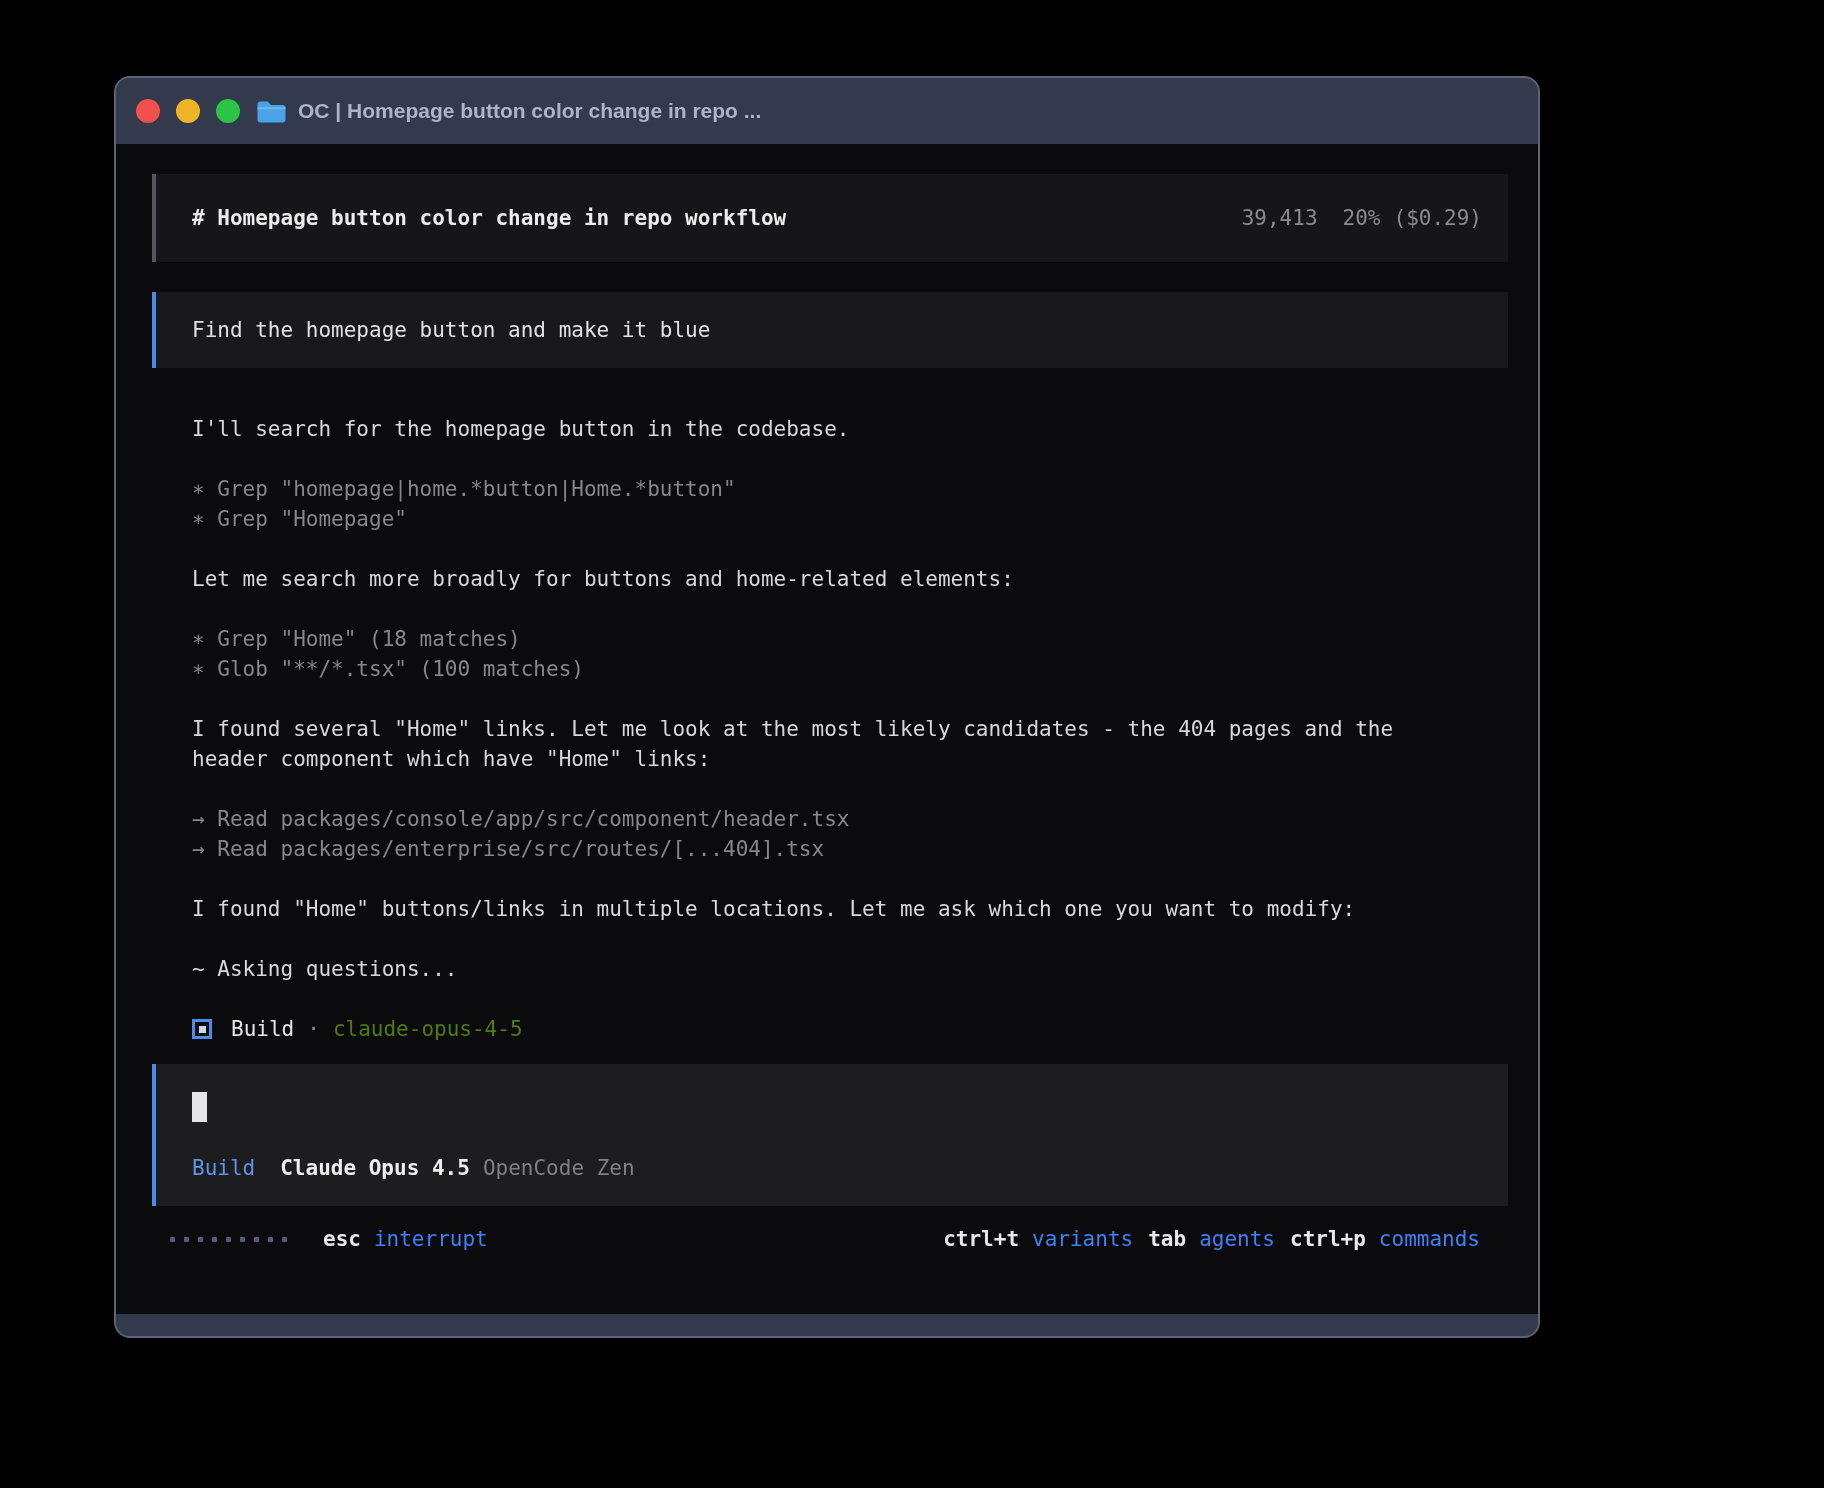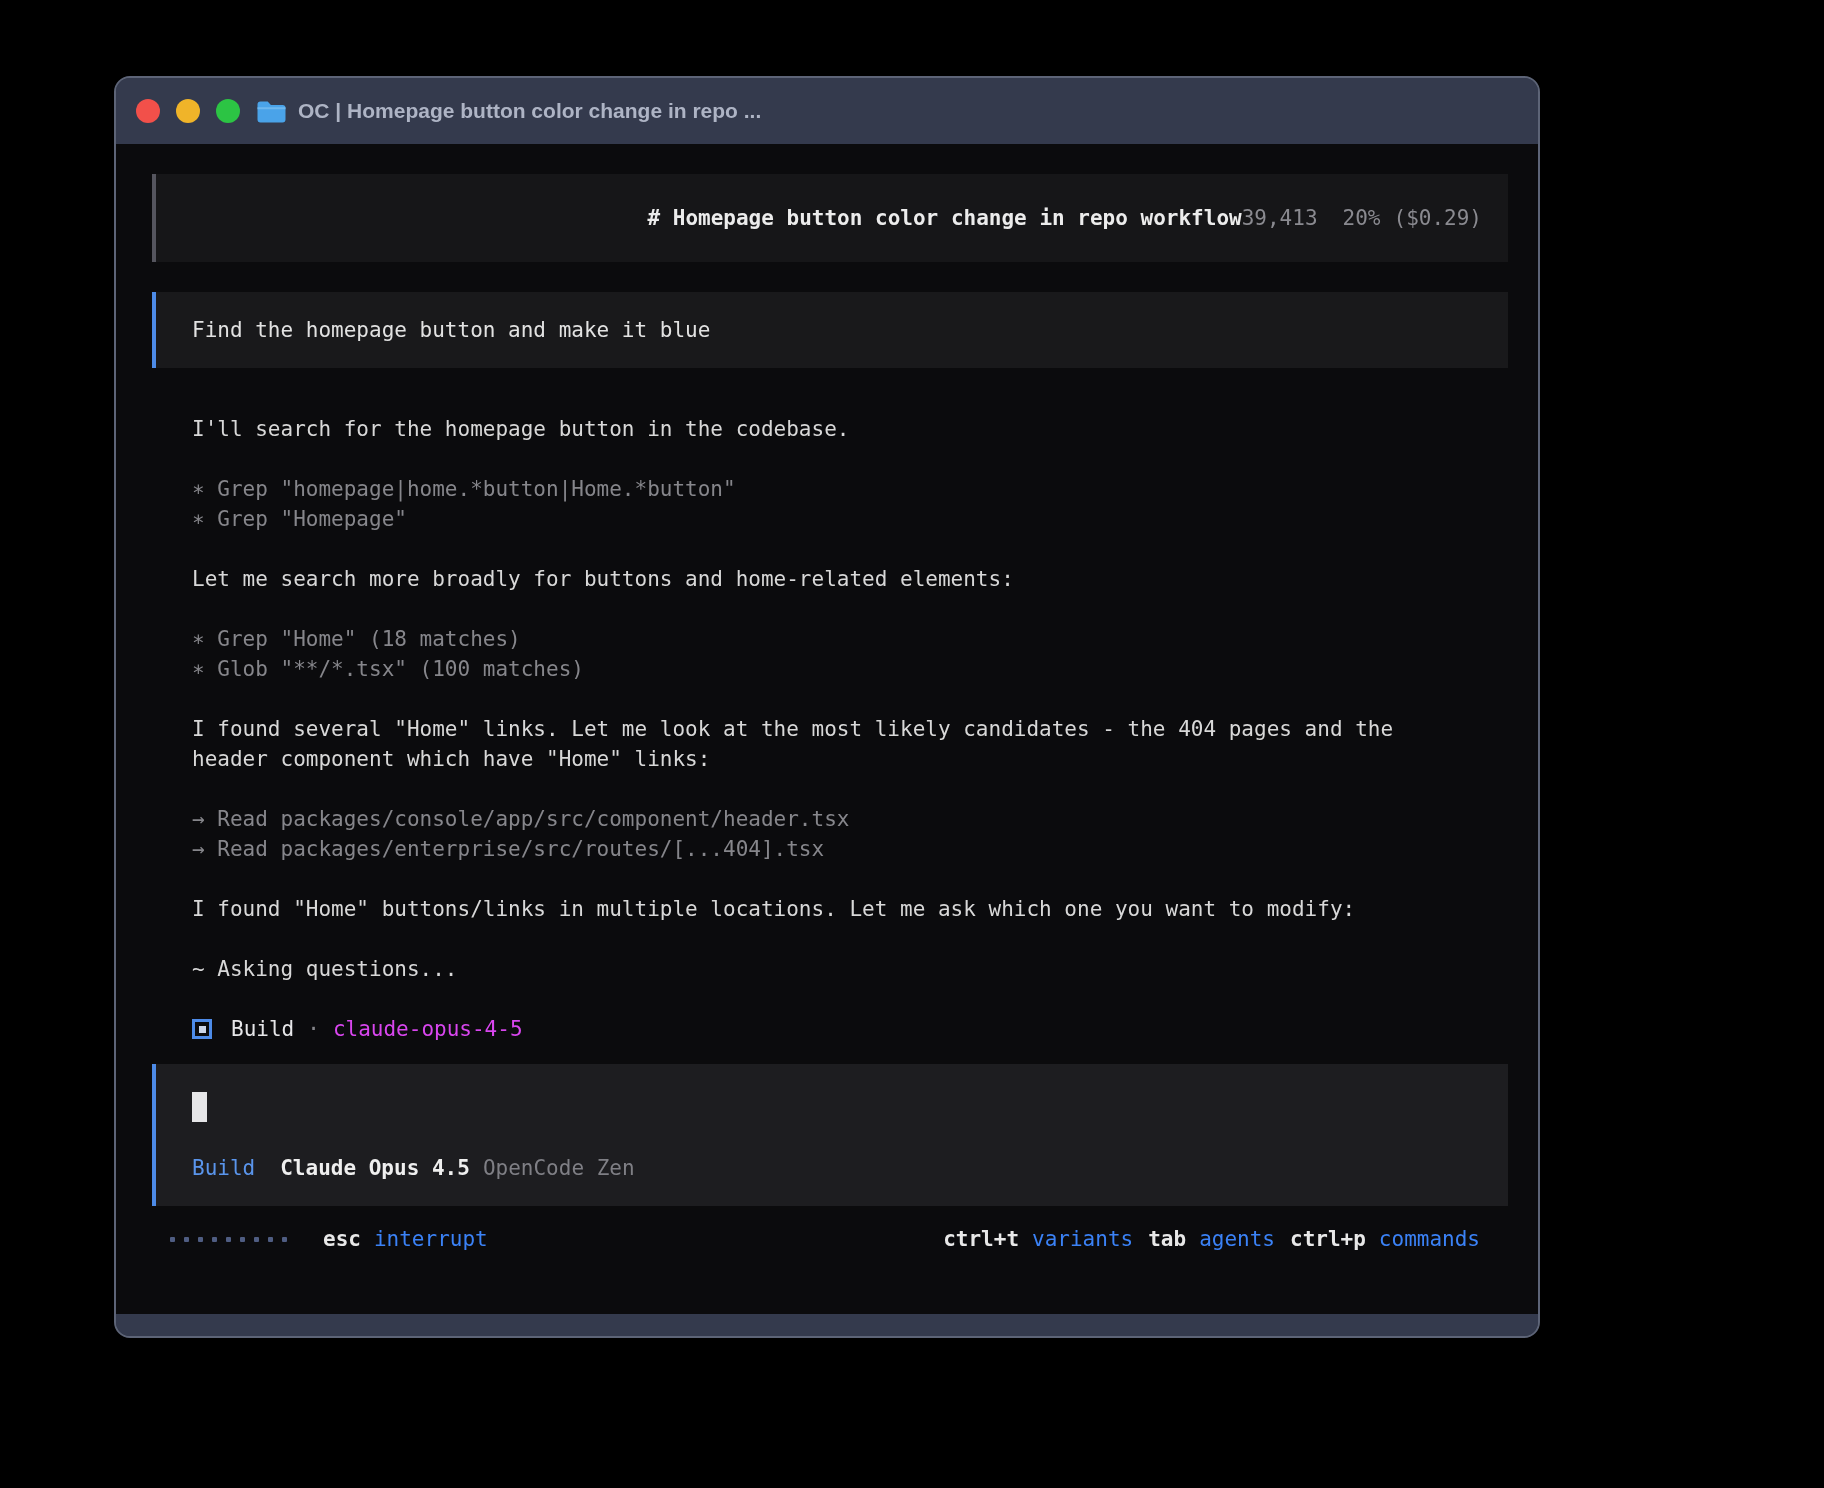--- a/index.html
+++ b/index.html
@@ -37,21 +37,21 @@
   
   .content {
     height: 1170px; background: #0b0b0d;
     padding: 30px 30px 0 36px;
     font-size: 21px; color: #d8d8d8;
   }
 
   .block { border-left: 4px solid #55555e; background: #161618; }
 
   .session-header {
-    height: 88px; display: flex; align-items: center; justify-content: flex-end;
+    height: 88px; display: flex; align-items: center; justify-content: space-between;
     padding: 0 26px 0 36px;
   }
   .session-title { font-weight: bold; color: #ececec; white-space: pre; }
   .session-stats { display: flex; align-items: center; color: #8a8a90; white-space: pre; }
   .session-stats .pct  { margin-left: 25px; }
   .session-stats .cost { margin-left: 13px; }
 
   .user-msg {
     margin-top: 30px; height: 76px;
     display: flex; align-items: center;
@@ -65,21 +65,21 @@
 
   .agent-row { height: 30px; display: flex; align-items: center; }
   .agent-badge {
     width: 20px; height: 20px; border: 3px solid #4d8be8;
     display: flex; align-items: center; justify-content: center;
     margin-right: 19px;
   }
   .agent-badge i { display: block; width: 7px; height: 7px; background: #ccd6e8; }
   .agent-name { color: #e6e6e8; }
   .agent-sep { color: #86868b; margin: 0 13px; }
-  .agent-model { color: #d946ef; }
+  .agent-model { color: #4d7c0f; }
 
   .prompt {
     margin-top: 20px; height: 142px;
     border-left: 4px solid #4d8be8; background: #1d1d20;
     padding: 28px 32px 16px 36px;
     cursor: text;
   }
   .cursor { width: 15px; height: 30px; background: #e6e6e8; }
   .mode-line { margin-top: 34px; display: flex; align-items: center; white-space: pre; }
   .mode-line .mode { color: #5a95ec; }

